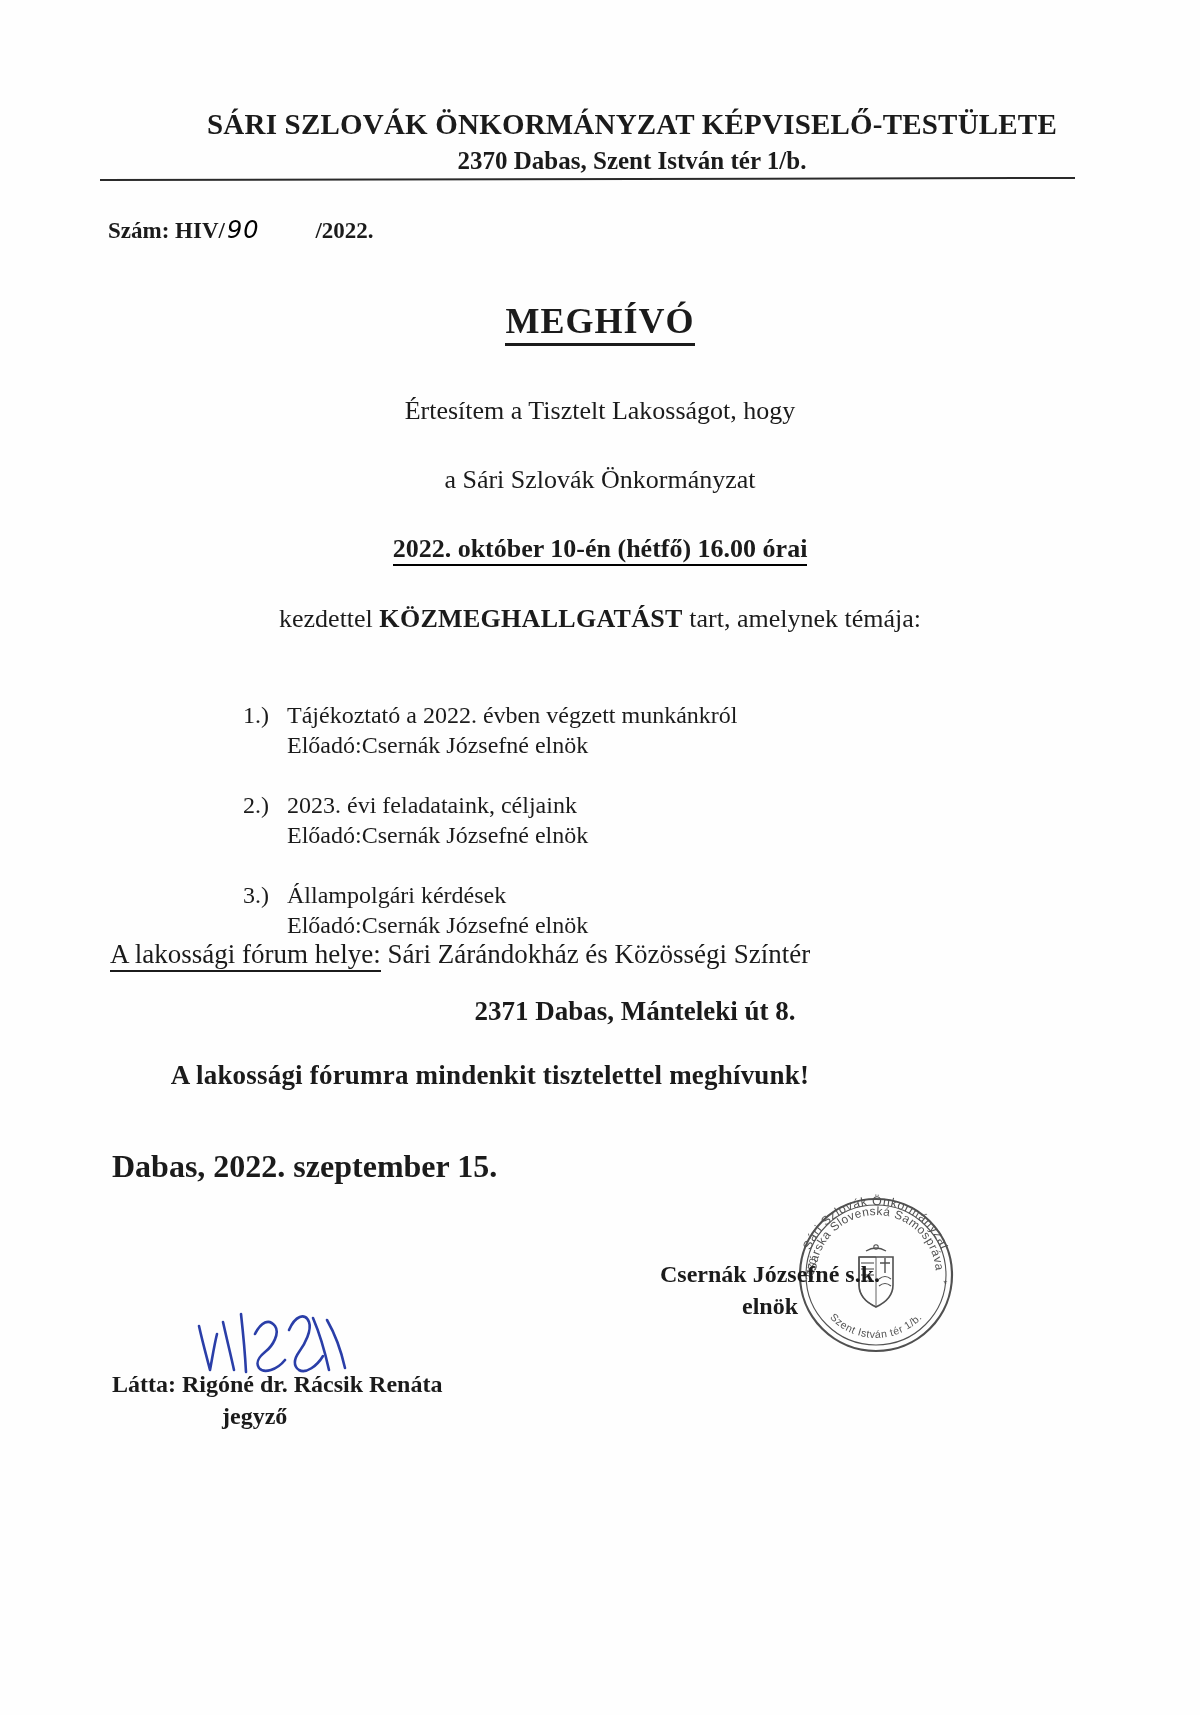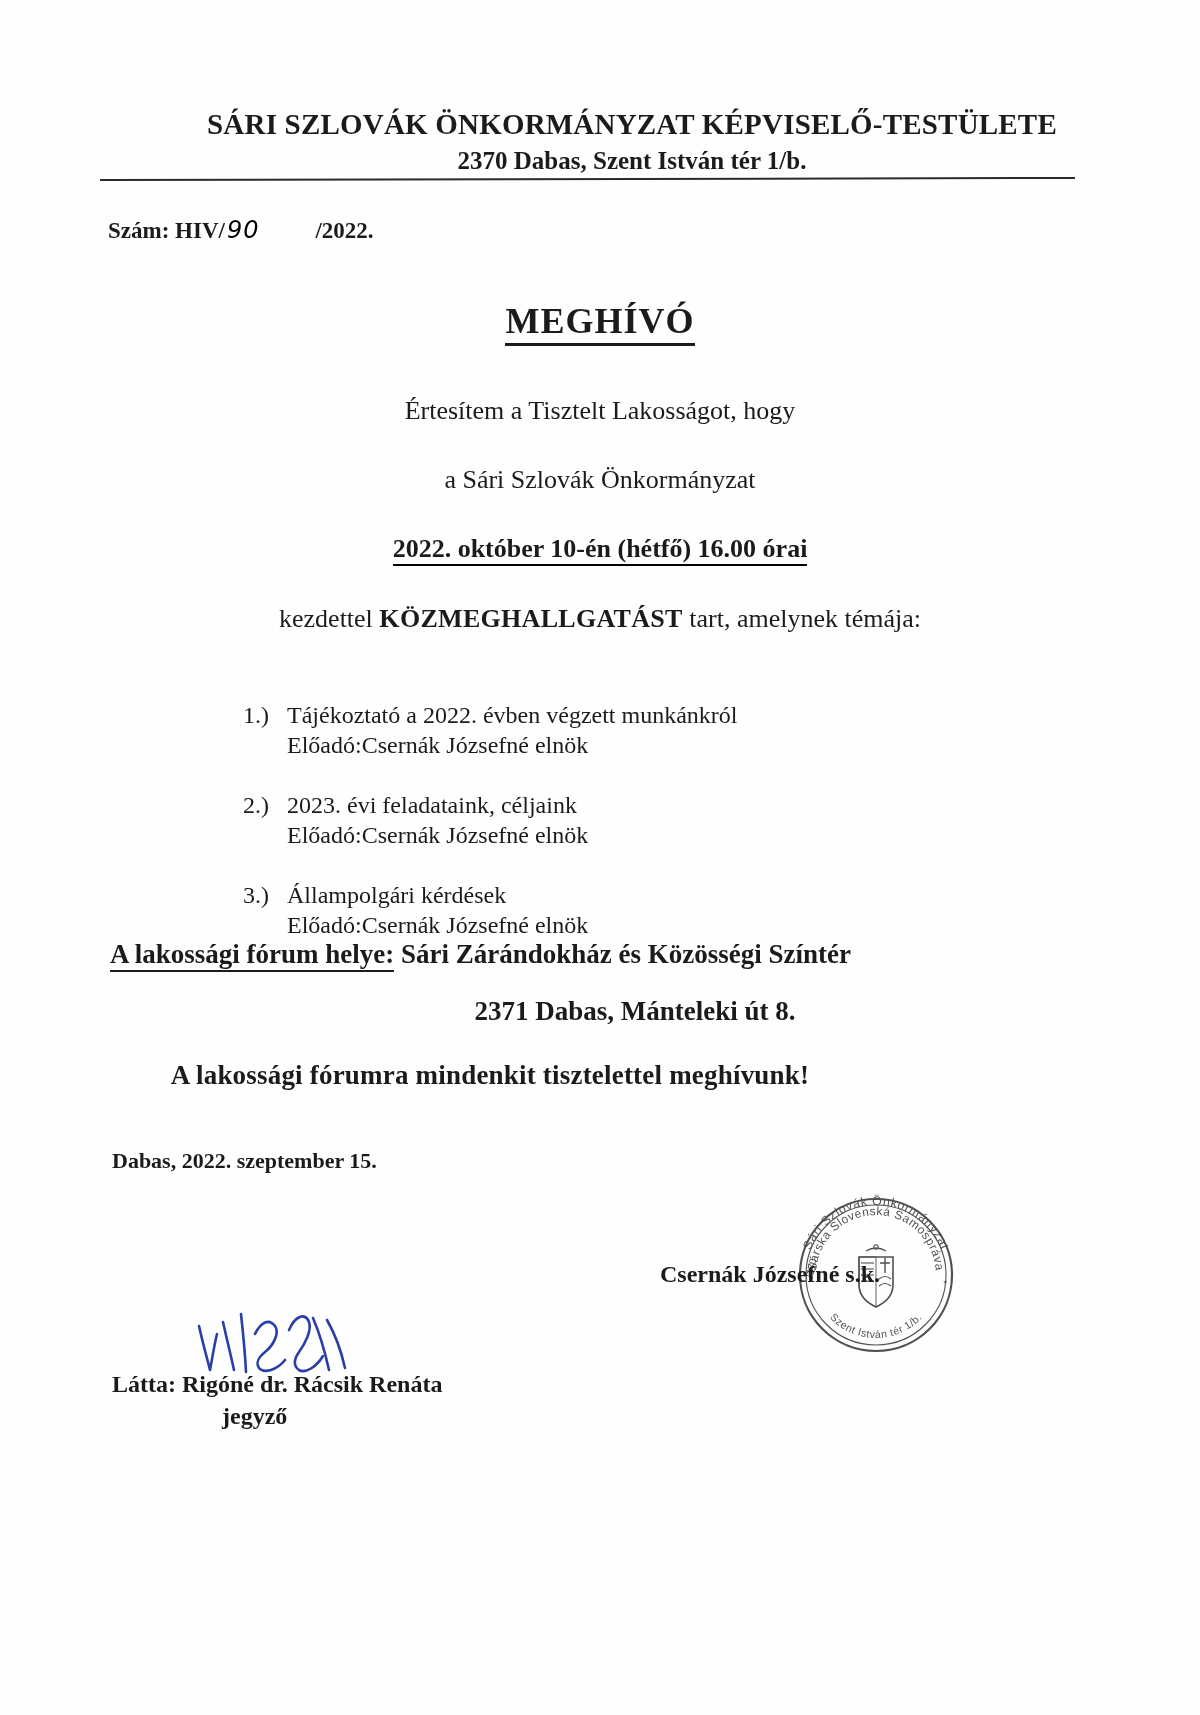--- a/index.html
+++ b/index.html
@@ -147,21 +147,21 @@
 
   
   .venue {
     position: absolute;
     top: 938px;
     left: 0;
     width: 1200px;
   }
   .venue-line1 {
     font-size: 27px;
-    font-weight: bold;
+    font-weight: normal;
     text-align: left;
     padding-left: 110px;
     line-height: 1.25;
     white-space: nowrap;
   }
   .venue-label {
     border-bottom: 2px solid #1b1b1b;
     padding-bottom: 1px;
   }
   .venue-line2 {
@@ -181,21 +181,21 @@
     text-align: center;
     font-size: 27px;
     font-weight: bold;
     letter-spacing: 0.2px;
   }
 
   .placedate {
     position: absolute;
     top: 1148px;
     left: 112px;
-    font-size: 22px;
+    font-size: 32px;
     font-weight: bold;
     white-space: nowrap;
   }
 
   
   .sig-president {
     position: absolute;
     top: 1258px;
     left: 620px;
     width: 300px;
@@ -338,20 +338,21 @@
         <path d="M 3,2 Q 9,-3 15,2" fill="none" stroke="#2b2b2b" stroke-width="1.1"></path>
         <path d="M 3,9 Q 9,4 15,9" fill="none" stroke="#2b2b2b" stroke-width="1.1"></path>
         <path d="M -10,-26 Q 0,-32 10,-26" fill="none" stroke="#2b2b2b" stroke-width="1.3"></path>
         <circle cx="0" cy="-30" r="2.2" fill="none" stroke="#2b2b2b" stroke-width="1.1"></circle>
       </g>
     </svg>
   </div>
 
   <div class="sig-president">
     <div>Csernák Józsefné s.k.</div>
+    <div>elnök</div>
   </div>
 
   <div class="handwriting">
     <svg width="200" height="90" viewBox="0 0 200 90" xmlns="http://www.w3.org/2000/svg">
       <g fill="none" stroke="#2a3ea8" stroke-width="2.6" stroke-linecap="round" stroke-linejoin="round">
         <path d="M 14,26 C 18,44 22,58 25,70 C 27,60 29,46 32,34"></path>
         <path d="M 38,22 C 42,40 46,56 49,70"></path>
         <path d="M 56,14 C 58,32 60,52 61,72"></path>
         <path d="M 70,34 C 76,22 84,18 90,26 C 95,33 88,46 80,52 C 74,57 70,62 74,68 C 79,74 92,70 100,60"></path>
         <path d="M 104,30 C 110,16 120,12 124,22 C 127,30 120,44 114,52 C 109,59 108,66 114,70 C 121,74 132,66 138,56"></path>

